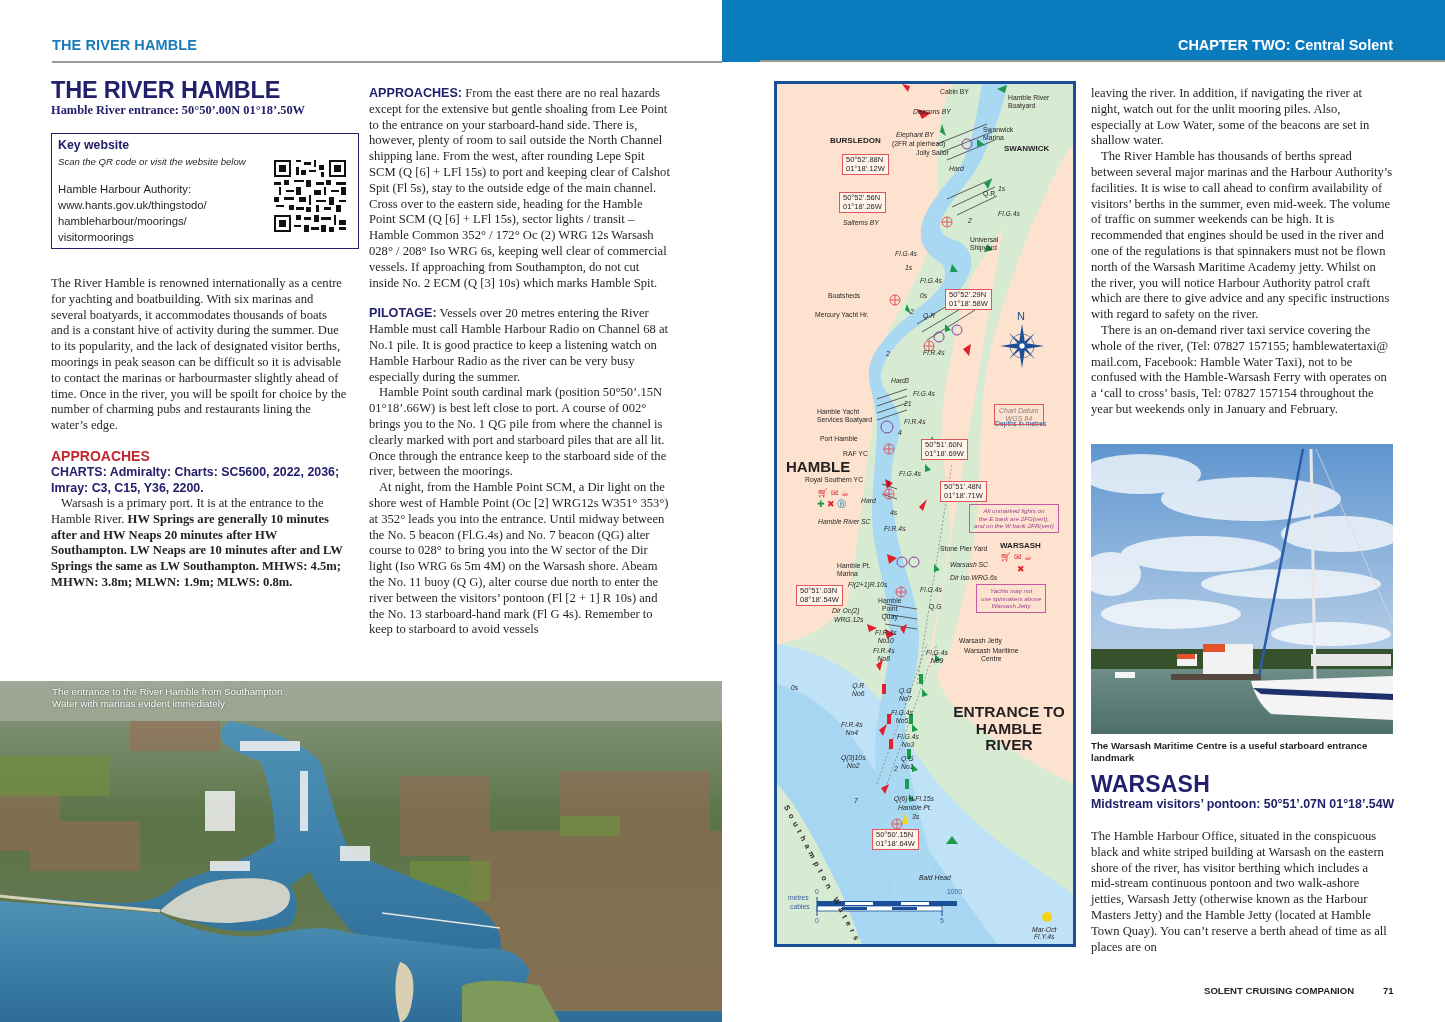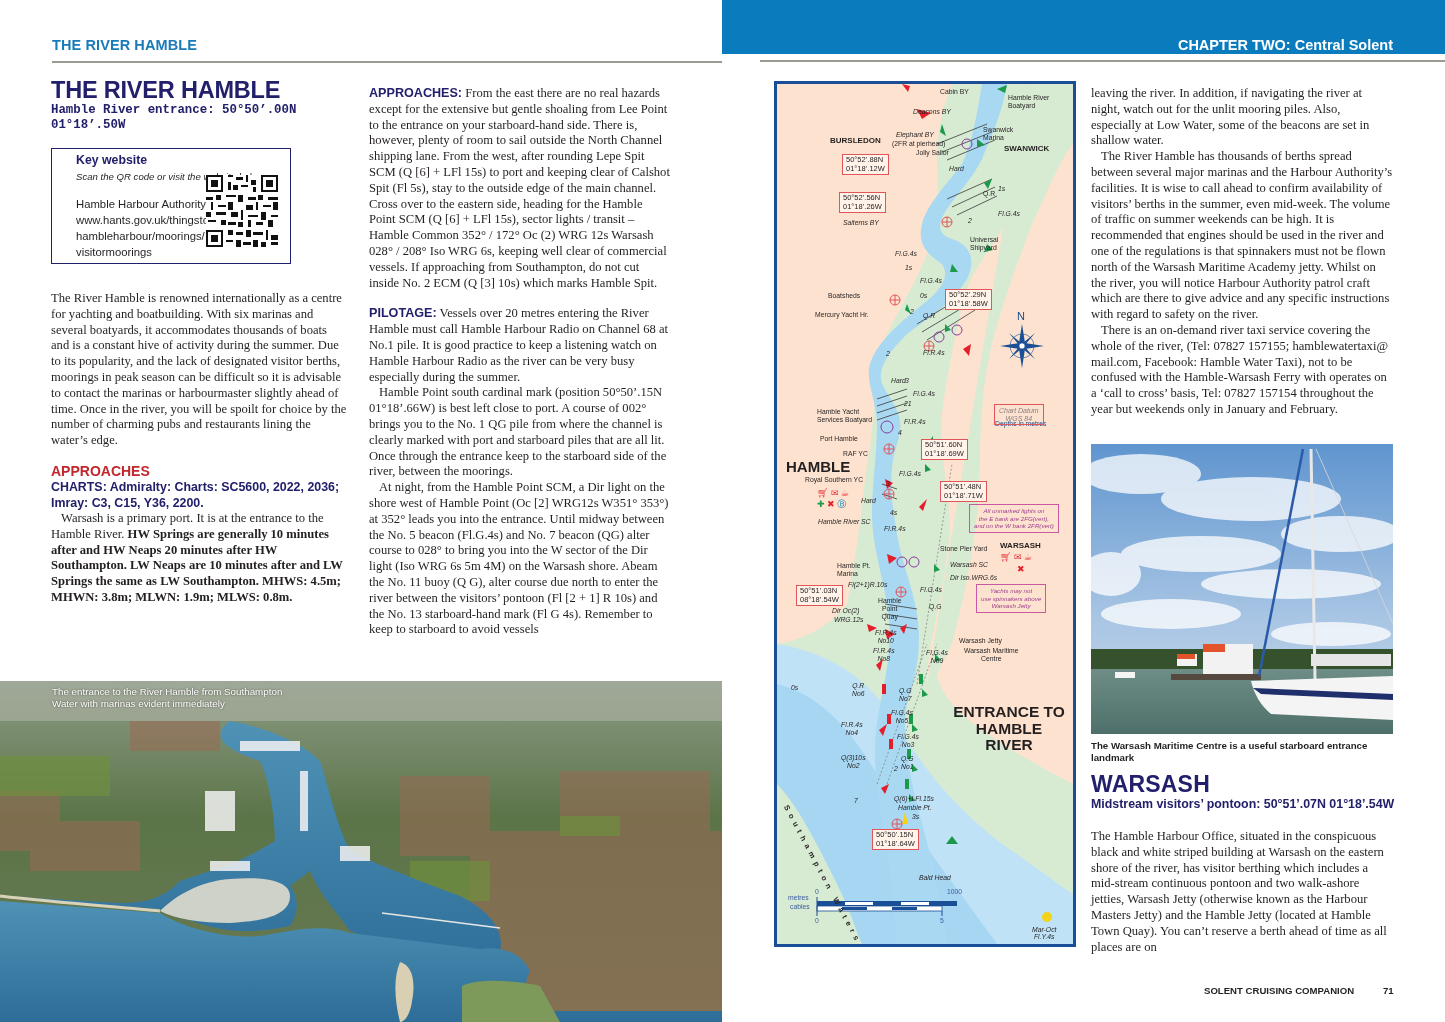--- a/index.html
+++ b/index.html
@@ -5,41 +5,41 @@
   * { box-sizing: border-box; margin: 0; padding: 0; }
   html, body { width: 1445px; height: 1022px; overflow: hidden; background: #fff; }
   body { position: relative; font-family: "Liberation Serif", serif; color: #231f20; }
 
   
   .left-header { position: absolute; left: 0; top: 0; width: 722px; height: 62px; background: #fff; }
   .left-header .running { position: absolute; left: 52px; top: 37px; font-family: "Liberation Sans", sans-serif; font-size: 14.5px; font-weight: bold; color: #1a7bb9; letter-spacing: 0.1px; }
   .left-header .rule { position: absolute; left: 52px; right: 0; top: 61px; height: 2px; background: #9a9a90; }
 
   
-  .right-header { position: absolute; left: 722px; top: 0; width: 723px; height: 54px; background: #0a7bbd; }
+  .right-header { position: absolute; left: 722px; top: 0; width: 723px; height: 62px; background: #0a7bbd; }
   .right-header .running { position: absolute; right: 52px; top: 37px; font-family: "Liberation Sans", sans-serif; font-size: 14.5px; font-weight: bold; color: #fff; }
   .right-header .rule { position: absolute; left: 38px; right: 0; top: 60px; height: 2px; background: #9a9a90; }
 
   
   .col { position: absolute; font-size: 12.6px; line-height: 15.8px; text-align: left; }
   .col p { margin: 0; }
   .col p.indent { text-indent: 10px; }
   .col1 { left: 51px; top: 78px; width: 296px; }
   .col2 { left: 369px; top: 86px; width: 302px; }
   .col3 { left: 1091px; top: 86px; width: 302px; }
 
   .h1 { font-family: "Liberation Sans", sans-serif; font-size: 23.5px; font-weight: bold; color: #22206b; line-height: 24px; letter-spacing: -0.2px; }
-  .h1sub { font-family: Liberation Mono, monospace; font-size: 12.4px; font-weight: bold; color: #22206b; line-height: 15px; margin-top: 1px; }
+  .h1sub { font-family: Liberation Serif, serif; font-size: 12.4px; font-weight: bold; color: #22206b; line-height: 15px; margin-top: 1px; }
   .h-red { font-family: "Liberation Sans", sans-serif; font-size: 14px; font-weight: bold; color: #c1272d; line-height: 16px; }
   .h-navy { font-family: "Liberation Sans", sans-serif; font-size: 12.4px; font-weight: bold; color: #22206b; line-height: 16px; }
   .lead { font-family: "Liberation Sans", sans-serif; font-weight: bold; color: #22206b; text-align: center; }
   b.bk { font-weight: bold; }
 
   
-  .keybox { margin-top: 15px; width: 240px; height: 116px; border: 1.5px solid #22206b; position: relative; padding: 4px 24px; }
+  .keybox { margin-top: 15px; width: 308px; height: 116px; border: 1.5px solid #22206b; position: relative; padding: 4px 6px; }
   .keybox .kt { font-family: "Liberation Sans", sans-serif; font-size: 12.3px; font-weight: bold; color: #22206b; line-height: 15px; }
   .keybox .ks { font-family: "Liberation Sans", sans-serif; font-size: 9.6px; font-style: italic; line-height: 13px; margin-top: 2px; }
   .keybox .kb { font-family: "Liberation Sans", sans-serif; font-size: 11.3px; line-height: 16px; margin-top: 13px; }
   .qr { position: absolute; right: 12px; top: 26px; width: 72px; height: 72px; }
 
   
   .aerial { position: absolute; left: 0; top: 681px; width: 722px; height: 341px; overflow: hidden; background: #404040; }
   .aerial .cap { position: absolute; left: 52px; top: 5px; width: 280px; font-family: "Liberation Sans", sans-serif; font-size: 9.8px; line-height: 12px; color: #fff; text-shadow: 0 0 2px rgba(0,0,0,0.6); }
 
   .photo2 { position: absolute; left: 1091px; top: 444px; width: 302px; height: 290px; overflow: hidden; }

